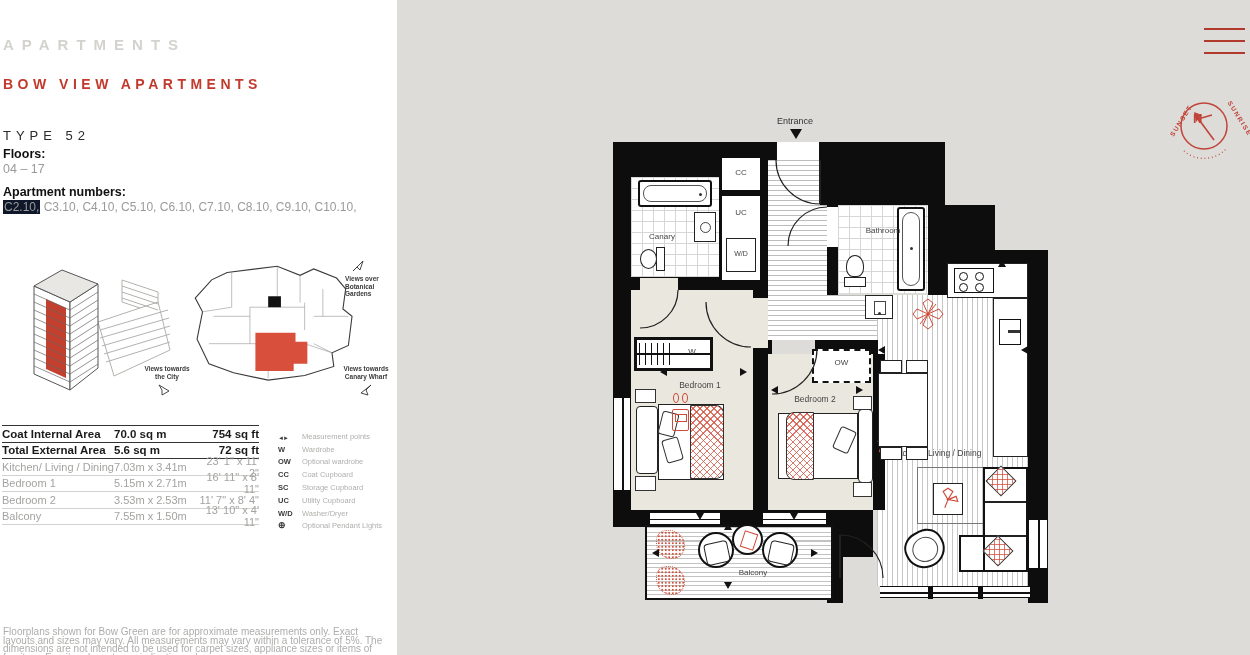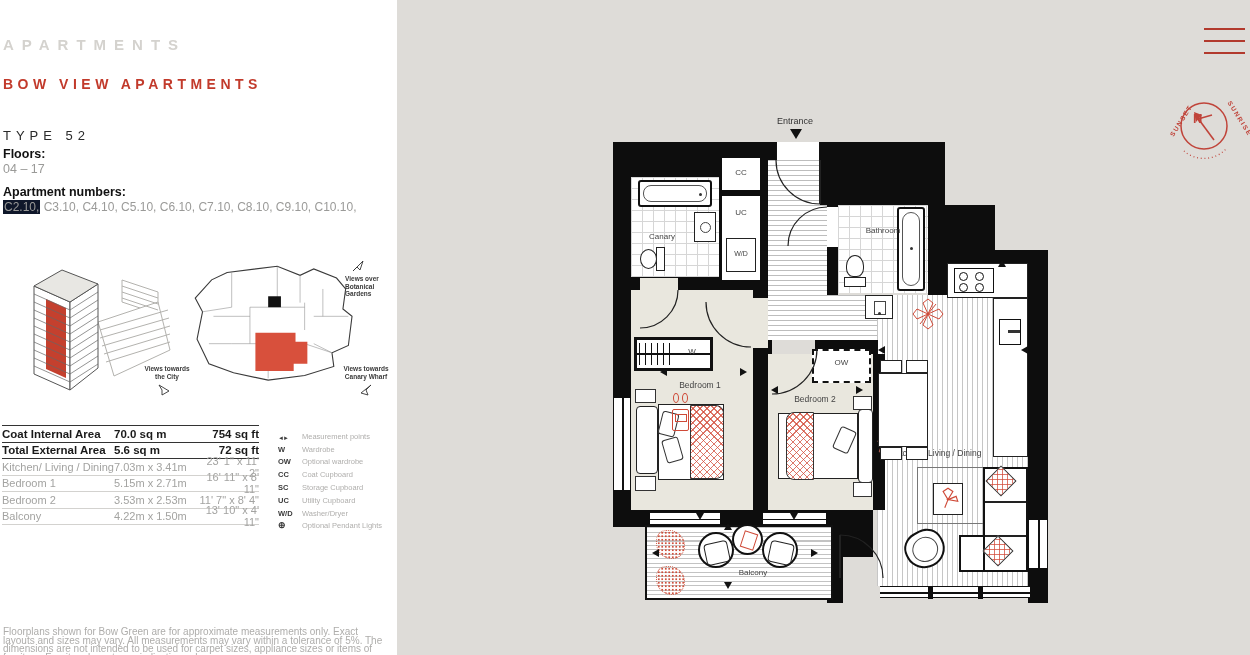--- a/index.html
+++ b/index.html
@@ -184,21 +184,21 @@
       <div class="tc2">5.15m x 2.71m</div>
       <div class="tc3">16' 11" x 8' 11"</div>
     </div>
     <div class="trow gray">
       <div class="tc1">Bedroom 2</div>
       <div class="tc2">3.53m x 2.53m</div>
       <div class="tc3">11' 7" x 8' 4"</div>
     </div>
     <div class="trow gray">
       <div class="tc1">Balcony</div>
-      <div class="tc2">4.22m x 1.50m</div>
+      <div class="tc2">7.55m x 1.50m</div>
       <div class="tc3">13' 10" x 4' 11"</div>
     </div>
   </div>
 
   <div class="abs" id="legend">
     <div class="lrow">
         <div class="lkey" style="font-size:6px;letter-spacing:-1px;">◄►</div>
         <div class="llab">Measurement points</div>
       </div>
     <div class="lrow">

